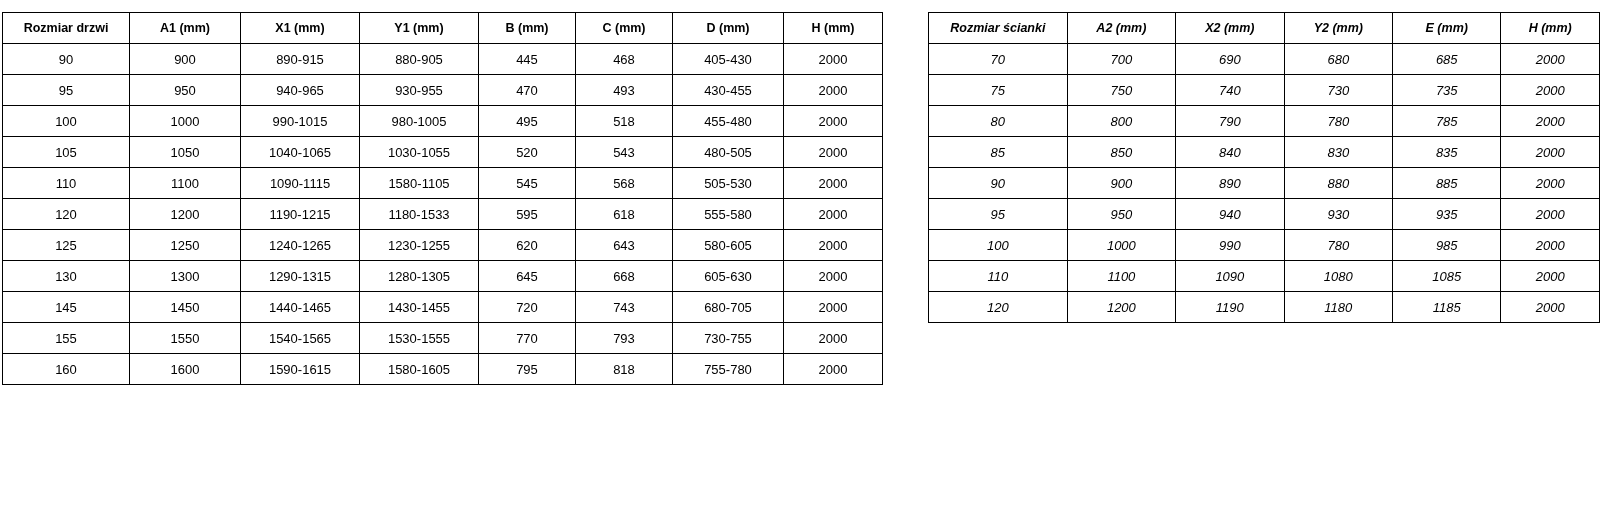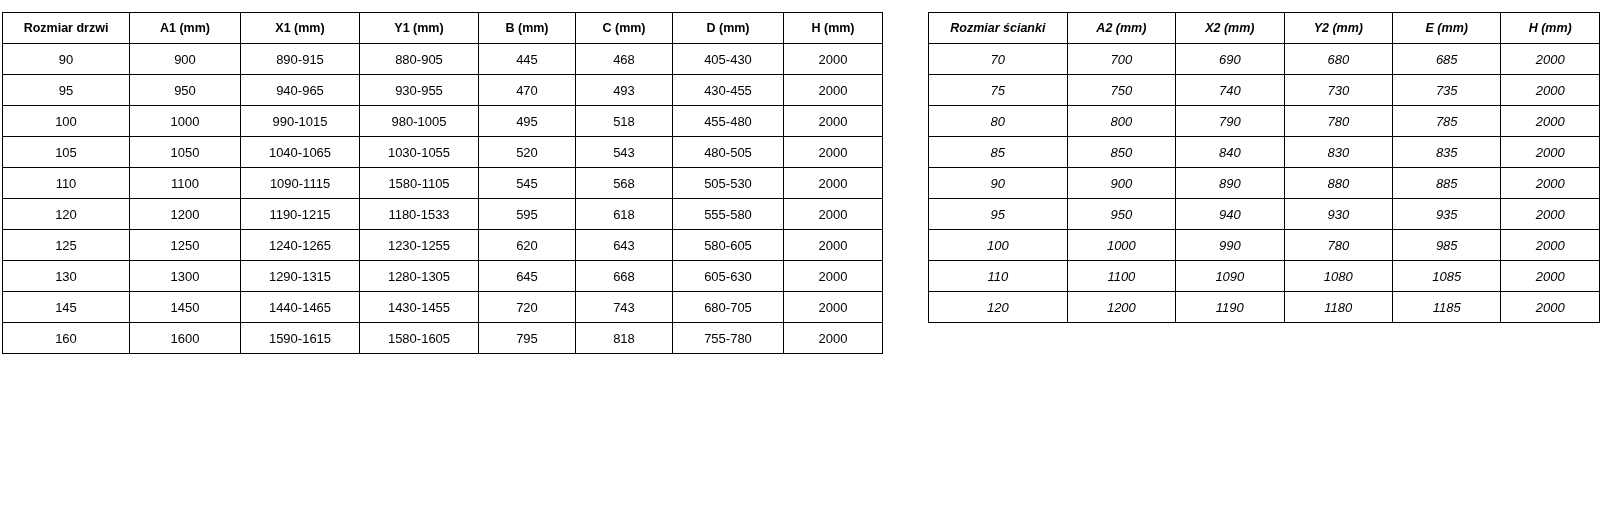--- a/index.html
+++ b/index.html
@@ -180,20 +180,30 @@
             <td>145</td>
             <td>1450</td>
             <td>1440-1465</td>
             <td>1430-1455</td>
             <td>720</td>
             <td>743</td>
             <td>680-705</td>
             <td>2000</td>
           </tr>
           <tr>
+            <td>155</td>
+            <td>1550</td>
+            <td>1540-1565</td>
+            <td>1530-1555</td>
+            <td>770</td>
+            <td>793</td>
+            <td>730-755</td>
+            <td>2000</td>
+          </tr>
+          <tr>
             <td>160</td>
             <td>1600</td>
             <td>1590-1615</td>
             <td>1580-1605</td>
             <td>795</td>
             <td>818</td>
             <td>755-780</td>
             <td>2000</td>
           </tr>
         </tbody>

